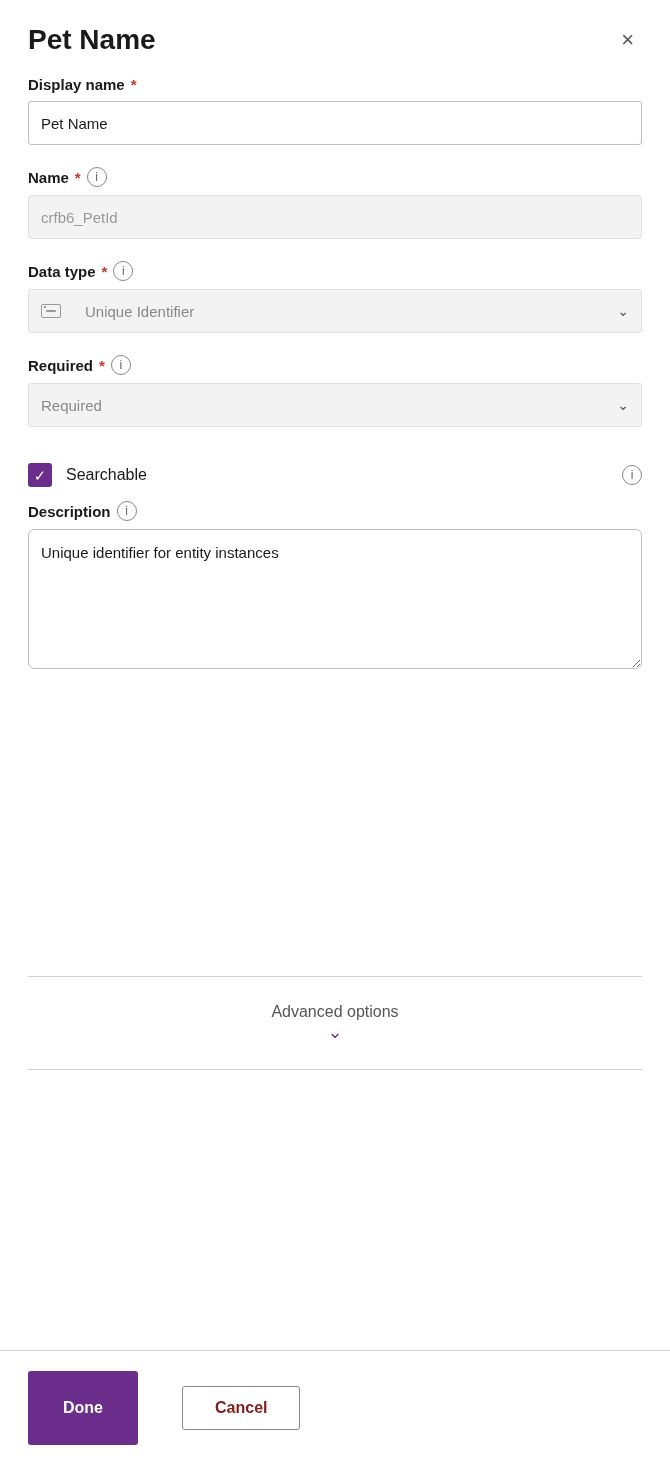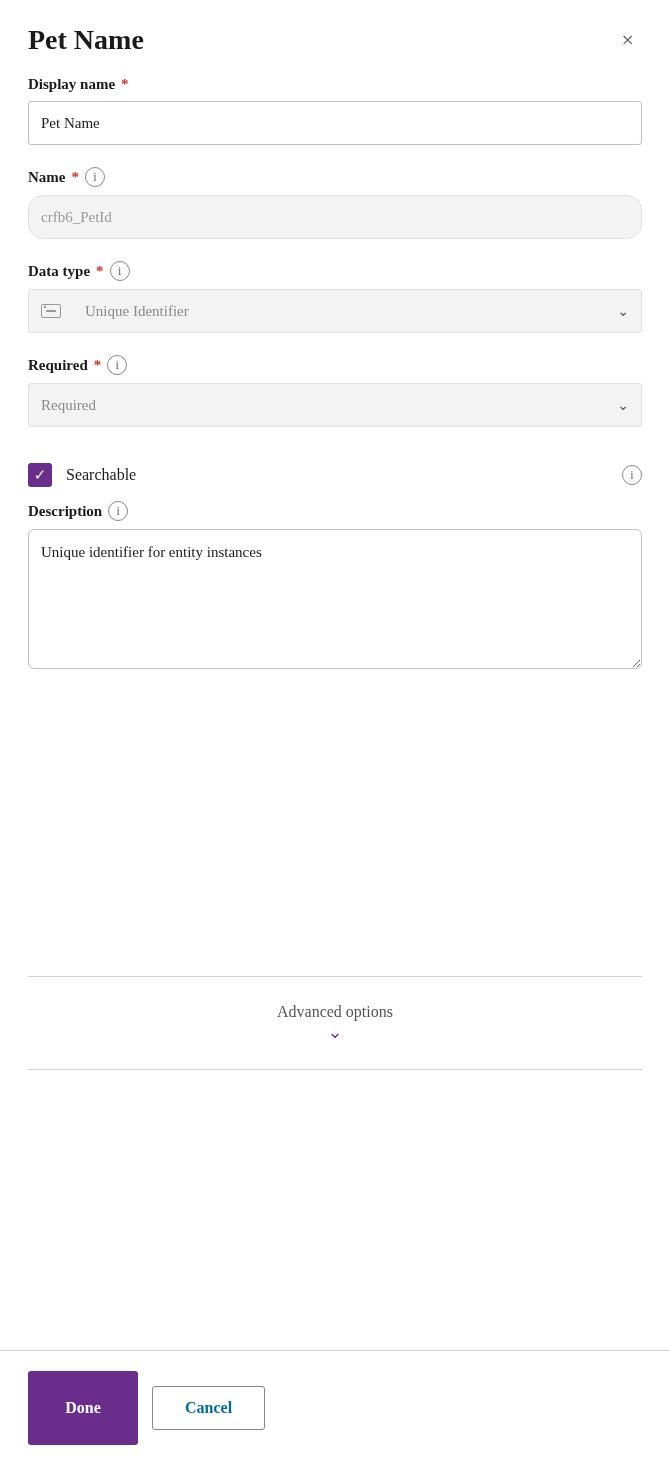--- a/index.html
+++ b/index.html
@@ -1,19 +1,19 @@
 <!DOCTYPE html>
 <html><head>
   <meta charset="utf-8">
   <style>
     * {
       box-sizing: border-box;
       margin: 0;
       padding: 0;
-      font-family: Liberation Serif, serif;
+      font-family: Liberation Sans, sans-serif;
     }
 
     body {
       background: #f3f3f3;
       display: flex;
       justify-content: center;
       align-items: flex-start;
     }
 
     .panel {
@@ -97,21 +97,21 @@
       font-size: 15px;
       color: #1a1a1a;
       background: #ffffff;
       outline: none;
     }
 
     .readonly-input {
       width: 100%;
       height: 44px;
       border: 1px solid #e0e0e0;
-      border-radius: 15px;
+      border-radius: 4px;
       padding: 0 12px;
       font-size: 15px;
       color: #999;
       background: #f3f3f3;
       display: flex;
       align-items: center;
     }
 
     .select-field {
       width: 100%;
@@ -262,28 +262,29 @@
       border-radius: 3px;
       padding: 28px 32px;
       font-size: 16px;
       font-weight: 600;
       cursor: pointer;
       min-width: 110px;
     }
 
     .btn-cancel {
       background: #ffffff;
-      color: #0369a1;
+      color: #7f1d1d;
       border: 1.5px solid #888;
       border-radius: 3px;
       padding: 12px 32px;
       font-size: 16px;
       font-weight: 600;
       cursor: pointer;
       min-width: 110px;
+      margin-left: 30px;
     }
   </style>
 </head>
 <body>
 
 <div class="panel">
 
   <div class="panel-header">
     <h1 class="panel-title">Pet Name</h1>
     <button class="close-btn">×</button>

